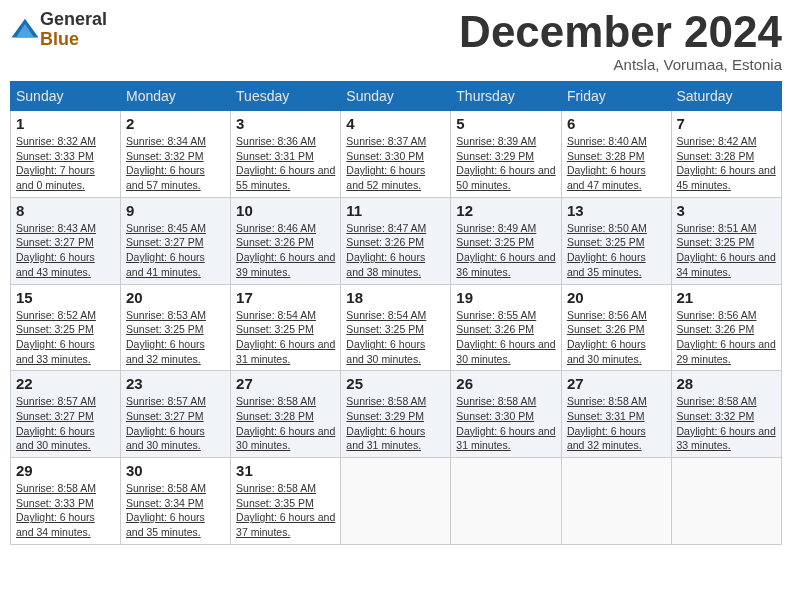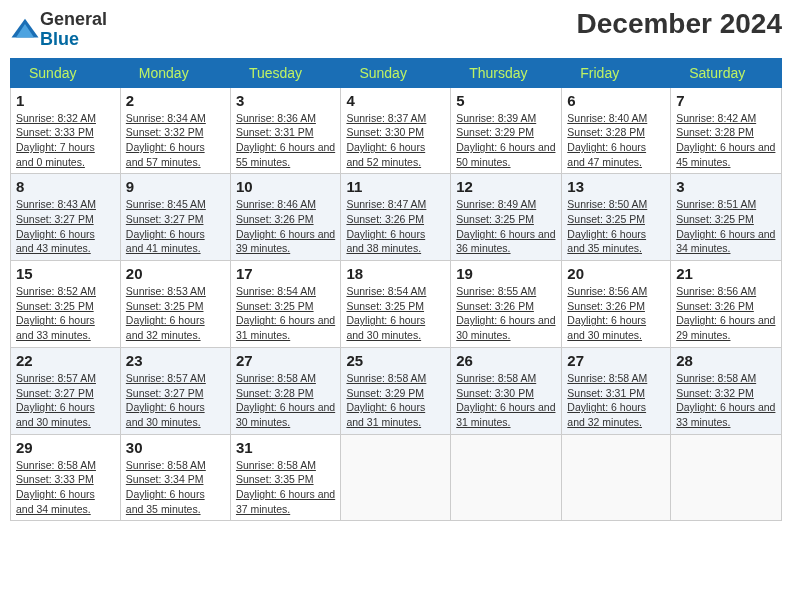--- a/index.html
+++ b/index.html
@@ -20,48 +20,48 @@
       display: flex;
       align-items: center;
       gap: 0;
     }
     .logo-text {
       font-size: 18px;
       font-weight: bold;
       line-height: 1.1;
     }
     .logo-text span.general { color: #333; }
-    .logo-text span.blue { color: #0369a1; }
+    .logo-text span.blue { color: #a16207; }
     .logo-icon {
       width: 30px;
       height: 30px;
     }
     .title-block {
       text-align: right;
     }
     .month-title {
-      font-size: 28px;
+      font-size: 44px;
       font-weight: bold;
       color: #333;
       line-height: 1;
     }
     .location {
       font-size: 15px;
       color: #555;
       margin-top: 2px;
     }
     .calendar {
       width: 100%;
       border-collapse: collapse;
       font-size: 11px;
     }
     .calendar th {
       background: #1a6eb5;
-      color: #bef264;
-      padding: 6px 18px;
+      color: #e5e5e5;
+      padding: 6px 5px;
       text-align: left;
       font-size: 14px;
       font-weight: normal;
       border: 1px solid #1a6eb5;
     }
     .calendar td {
       border: 1px solid #ccc;
       vertical-align: top;
       padding: 4px 5px;
       width: 113px;
@@ -97,20 +97,21 @@
       <polygon points="20,5 38,30 2,30" fill="#1a6eb5"></polygon>
       <polygon points="20,12 32,30 8,30" fill="#4da3e0"></polygon>
     </svg>
     <div class="logo-text">
       <span class="general">General</span><br>
       <span class="blue">Blue</span>
     </div>
   </div>
   <div class="title-block">
     <div class="month-title">December 2024</div>
+    <div class="location">Antsla, Vorumaa, Estonia</div>
   </div>
 </div>
 
 <table class="calendar">
   <thead>
     <tr>
     <th>Sunday</th>
         <th>Monday</th>
         <th>Tuesday</th>
         <th>Sunday</th>

